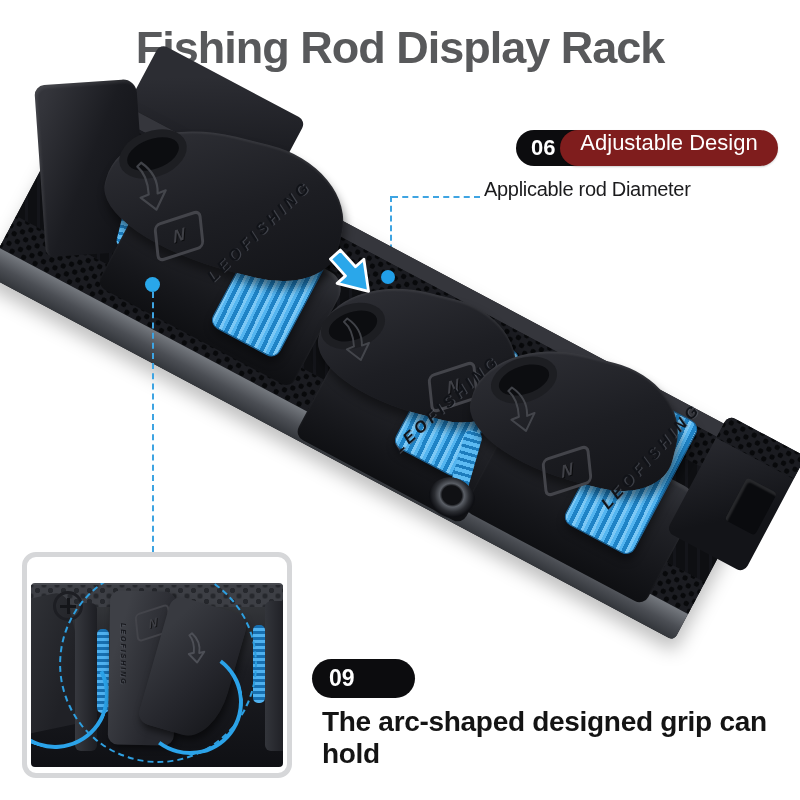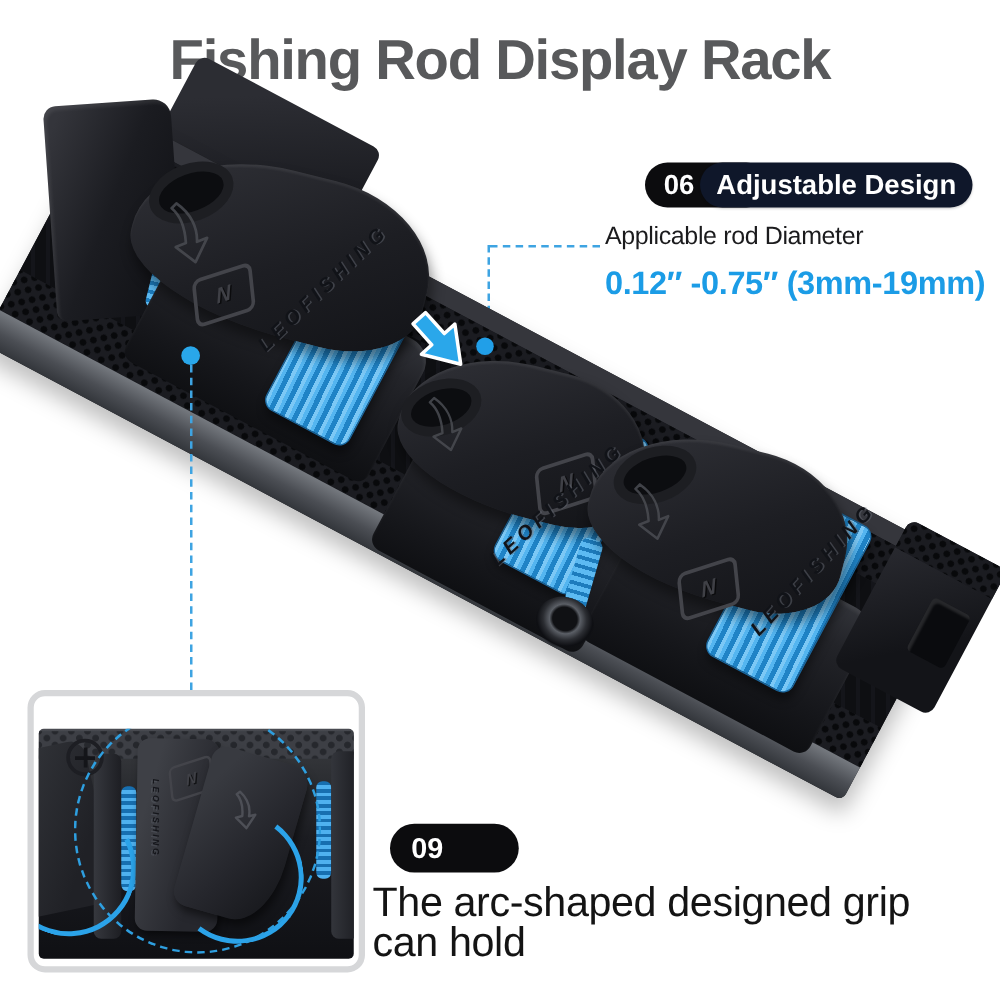--- a/index.html
+++ b/index.html
@@ -84,31 +84,31 @@
   #arrow3{left:500px;top:385px;transform:rotate(8deg);}
   #leaderA-h{left:392px;top:196px;width:88px;border-top:2px dashed #3ea4e2;height:0;}
   #leaderA-v{left:390px;top:196px;height:74px;border-left:2px dashed #3ea4e2;width:0;}
   #dotA{left:381px;top:270px;width:14px;height:14px;border-radius:50%;background:#219fe8;z-index:6;}
   #leaderB{left:152px;top:292px;height:260px;border-left:2px dashed #3ea4e2;width:0;z-index:6;}
   #dotB{left:145px;top:277px;width:15px;height:15px;border-radius:50%;background:#29a7ea;z-index:6;}
   #pointer-arrow{left:330px;top:246px;width:44px;height:54px;transform:rotate(-42deg);z-index:6;}
 
   .pill-black{height:36px;background:#0c0c0e;border-radius:19px;color:#fff;font-weight:bold;
               font-size:22px;display:flex;align-items:center;z-index:4;}
-  .pill-blue{height:36px;background:#0f172a;border-radius:19px;color:#fff;font-weight:bold;
-             font-size:22px;display:flex;align-items:center;justify-content:center;z-index:5;
+  .pill-blue{height:36px;background:#7f1d1d;border-radius:19px;color:#fff;font-weight:normal;
+             font-size:22px;display:flex;align-items:flex-start;justify-content:center;z-index:5;
              box-shadow:0 1px 2px rgba(0,0,0,.2);}
   #pill01-black{left:516px;top:130px;width:84px;padding-left:15px;}
   #pill01-blue{left:560px;top:130px;width:218px;}
   #f1-heading{left:484px;top:178px;font-size:20px;letter-spacing:-.3px;color:#1b1b1d;z-index:5;white-space:nowrap;}
   #f1-value{left:484px;top:211px;font-size:26px;font-weight:bold;letter-spacing:-.3px;color:#1b9ce6;z-index:5;white-space:nowrap;}
 
   #pill02-black{left:312px;top:659px;width:86px;padding-left:17px;height:39px;border-radius:20px;font-size:23px;}
   #pill02-blue{left:360px;top:659px;width:220px;height:39px;border-radius:20px;font-size:23px;}
-  #f2-text{left:298px;top:706px;width:470px;font-size:33px;line-height:32px;letter-spacing:-.3px;color:#141414;z-index:5;}
+  #f2-text{left:322px;top:706px;width:470px;font-size:28px;line-height:32px;letter-spacing:-.3px;color:#141414;z-index:5;font-weight:bold;}
   #f2-text span{display:block;}
 
   
   #inset{left:22px;top:552px;width:270px;height:226px;background:#fff;border:5px solid #d6d7d9;
          border-radius:14px;box-sizing:border-box;padding:26px 4px 6px 4px;z-index:4;}
   #inset-photo{position:relative;width:252px;height:184px;overflow:hidden;border-radius:4px;
          background:linear-gradient(180deg,#494b51 0%,#333539 12%,#1b1c21 48%,#0f1014 100%);}
   #inset-photo .abs{position:absolute;}
   #ins-hex{left:0;top:2px;width:100%;height:22px;background-color:#3d3f45;
          background-image:radial-gradient(circle,#26282d 2.4px,transparent 3px),
@@ -211,21 +211,20 @@
       <path d="M11 2 H23 V22 H33 L17 46 L1 22 H11 Z" fill="#2aa7ea" stroke="#ffffff" stroke-width="2.5" stroke-linejoin="round"></path>
     </svg>
 
   <div class="abs pill-black" id="pill01-black">
       <span>06</span>
     </div>
   <div class="abs pill-blue" id="pill01-blue">
       <span>Adjustable Design</span>
     </div>
   <div class="abs" id="f1-heading">Applicable rod Diameter</div>
-  <div class="abs" id="f1-value">0.12″ -0.75″ (3mm-19mm)</div>
 
   <div class="abs pill-black" id="pill02-black">
       <span>09</span>
     </div>
   <div class="abs" id="f2-text">
     <span>The arc-shaped designed grip can hold</span>
   </div>
 
   <div class="abs" id="inset">
     <div id="inset-photo">

